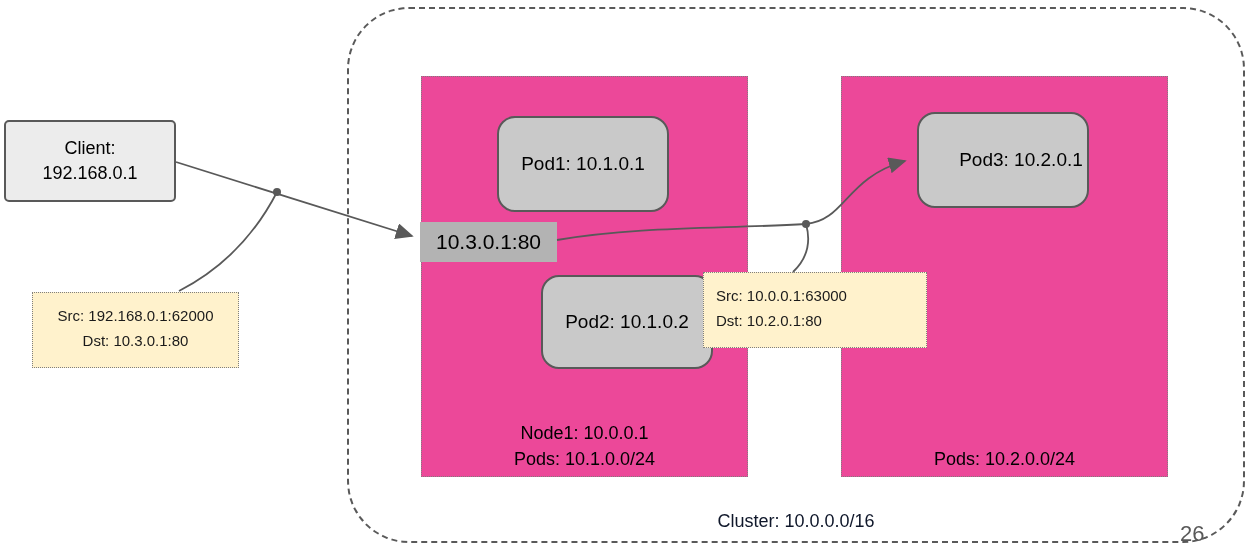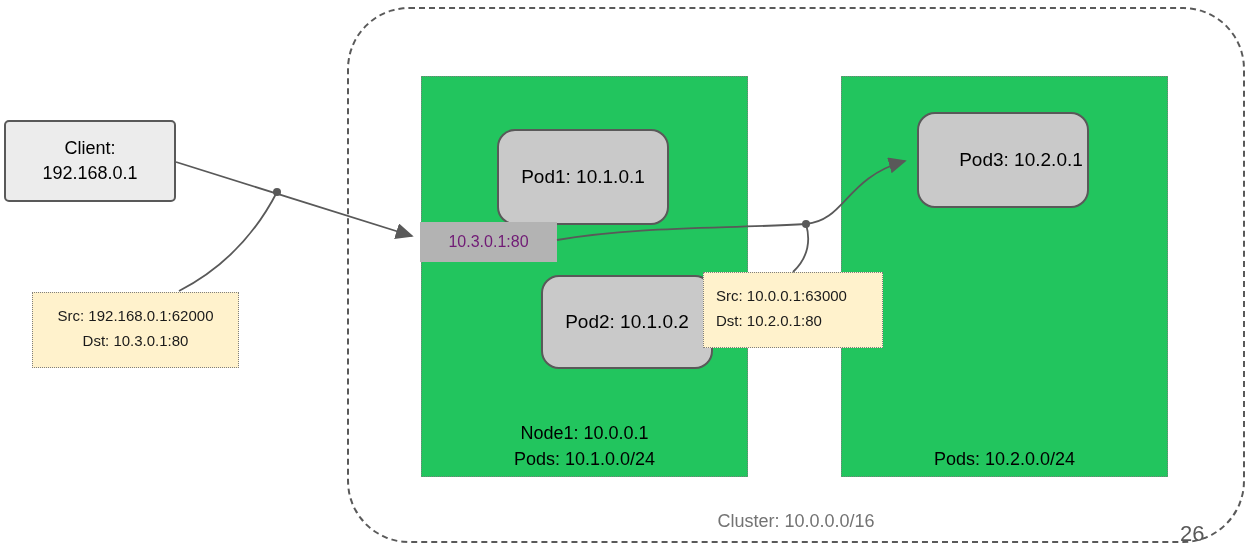--- a/index.html
+++ b/index.html
@@ -23,29 +23,29 @@
     border: 2px dashed #595959;
     border-radius: 62px;
     background: transparent;
   }
   .cluster-label {
     position: absolute;
     left: 646px; top: 511px;
     width: 300px;
     text-align: center;
     font-size: 18px;
-    color: #737373;
+    color: #0f172a;
   }
 
   
   .node {
     position: absolute;
     top: 76px;
     width: 327px; height: 401px;
-    background: #22c55e;
+    background: #ec4899;
     border: 1px dotted #7f7f7f;
   }
   .node-1 { left: 421px; }
   .node-2 { left: 841px; }
   .node-label {
     position: absolute;
     left: 0; bottom: 4px;
     width: 100%;
     text-align: center;
     font-size: 18px;
@@ -59,21 +59,21 @@
     width: 172px; height: 96px;
     background: #c9c9c9;
     border: 2px solid #595959;
     border-radius: 18px;
     display: flex;
     align-items: center;
     justify-content: center;
     font-size: 19px;
     color: #000000;
   }
-  .pod-1 { left: 497px; top: 129px; }
+  .pod-1 { left: 497px; top: 116px; }
   .pod-2 { left: 497px; top: 275px; height: 94px; margin-left: 44px; }
   .pod-3 { left: 917px; top: 112px; padding-left: 36px; }
 
   
   .client {
     position: absolute;
     left: 4px; top: 120px;
     width: 172px; height: 82px;
     background: #ececec;
     border: 2px solid #595959;
@@ -89,36 +89,36 @@
 
   
   .service-label {
     position: absolute;
     left: 420px; top: 222px;
     width: 137px; height: 40px;
     background: #b3b3b3;
     display: flex;
     align-items: center;
     justify-content: center;
-    font-size: 16px;
-    color: #701a75;
+    font-size: 21px;
+    color: #000000;
   }
 
   
   .note {
     position: absolute;
     background: #fff2cc;
     border: 1px dotted #7f7f7f;
     padding: 10px 12px;
     font-size: 15px;
     line-height: 25px;
     color: #1a1a1a;
   }
   .note-1 { left: 32px;  top: 292px; width: 207px; height: 76px; text-align: center; }
-  .note-2 { left: 703px; top: 272px; width: 180px; height: 76px; }
+  .note-2 { left: 703px; top: 272px; width: 224px; height: 76px; }
   .note div { white-space: nowrap; }
 
   
   .connectors {
     position: absolute;
     left: 0; top: 0;
     width: 1258px; height: 554px;
     pointer-events: none;
   }
 

